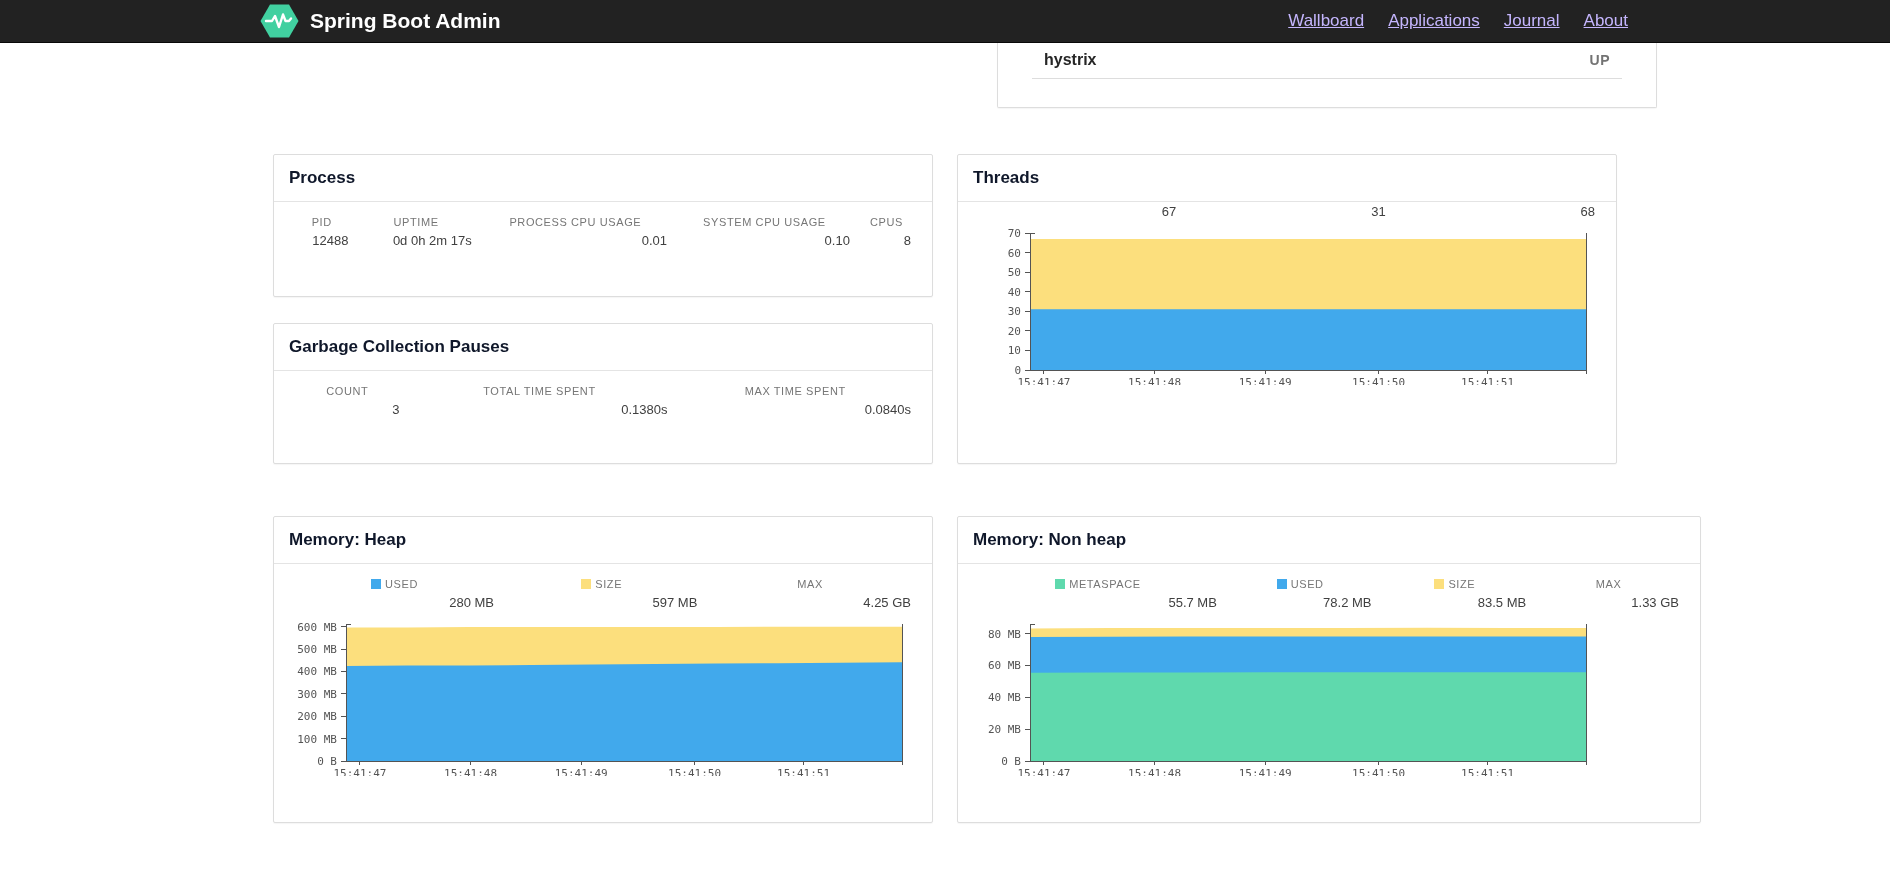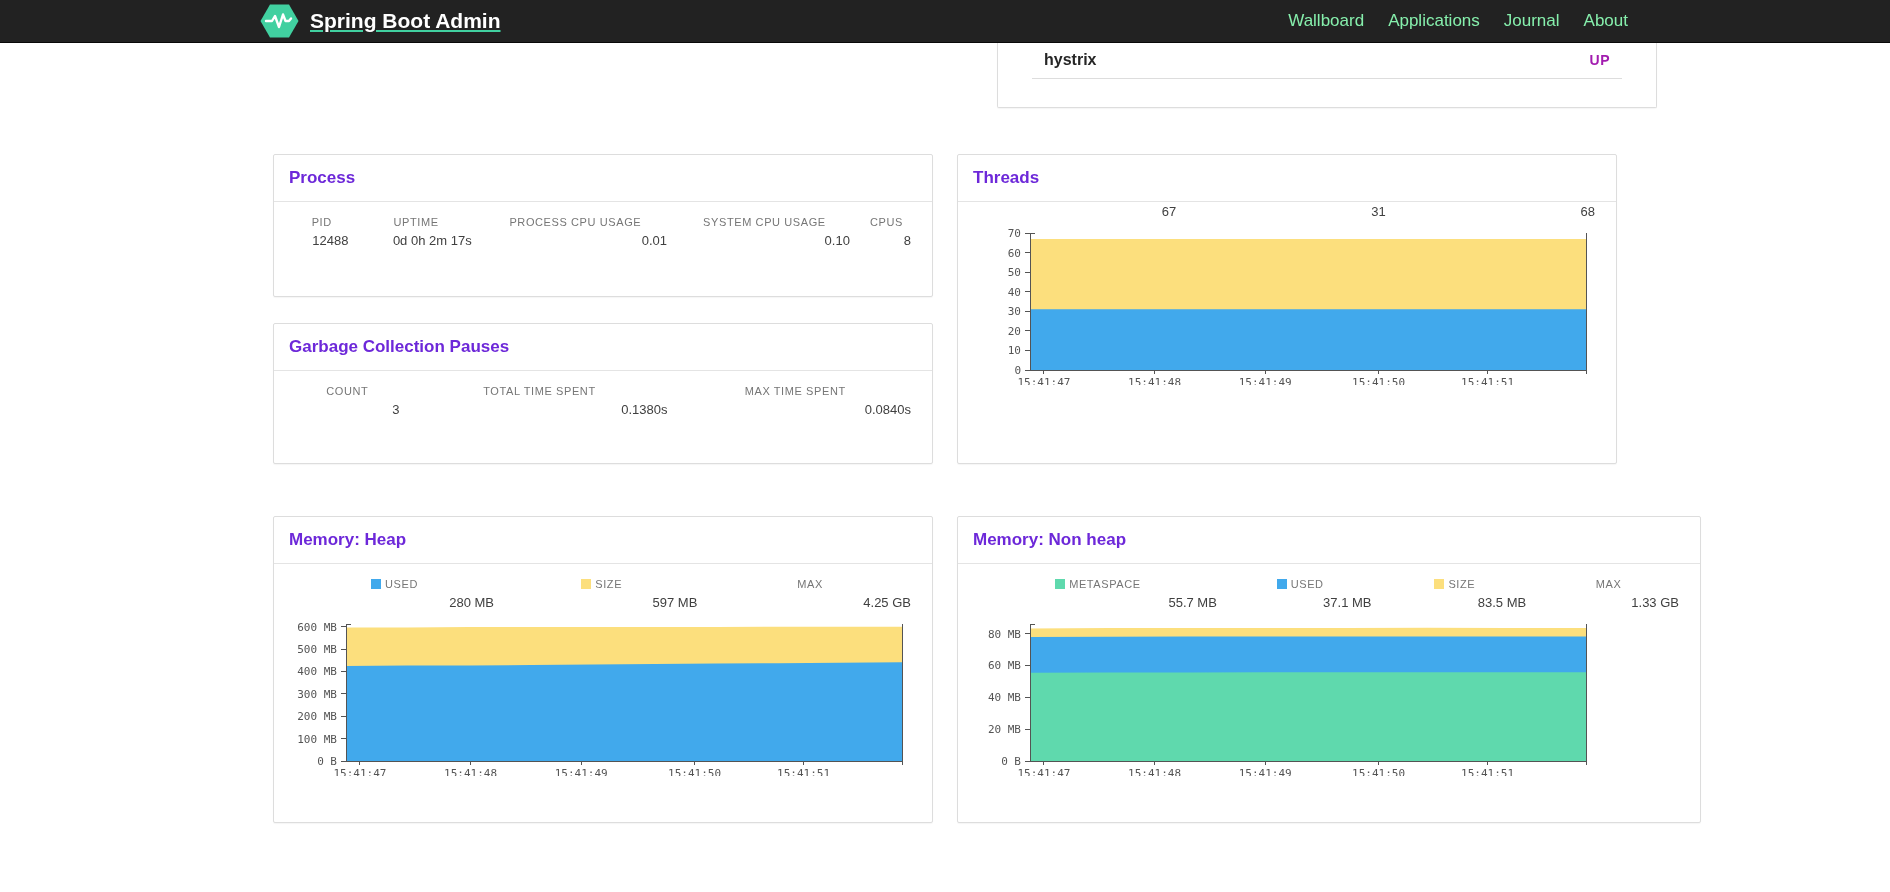--- a/index.html
+++ b/index.html
@@ -7,28 +7,28 @@
   body { font-family:"Liberation Sans", sans-serif; color:#333; }
   .page { width:1890px; height:892px; position:relative; overflow:hidden; background:#fff; }
 
   
   .navbar { height:43px; background:#222; border-bottom:1px solid #090909; }
   .nav-inner { width:1370px; height:100%; margin:0 auto; display:flex; align-items:center; }
   .brand { display:flex; align-items:center; gap:11px; cursor:pointer; }
   .brand-logo { width:39px; height:34px; display:inline-block; }
   .brand-text { font-size:21px; font-weight:bold; color:#fff; white-space:nowrap; }
   .nav-links { list-style:none; margin:0 0 0 auto; padding:0; display:flex; }
-  .nav-links li { padding:0 12px; font-size:17px; color:#86efac; cursor:pointer; }
+  .nav-links li { padding:0 12px; font-size:17px; color:#c4b5fd; cursor:pointer;text-decoration:underline; }
   .nav-links li:last-child { padding-right:2px; }
 
   
   .canvas { position:relative; width:1344px; margin:0 auto; height:849px; }
   .panel { position:absolute; background:#fff; border:1px solid #ddd; border-radius:2px;
            box-shadow:0 1px 1px rgba(0,0,0,.04); }
-  .panel-title { margin:0; padding:13px 15px; font-size:17px; font-weight:bold; color:#6d28d9;
+  .panel-title { margin:0; padding:13px 15px; font-size:17px; font-weight:bold; color:#0f172a;
                  border-bottom:1px solid #e4e4e4; }
   .panel-body { padding:0 15px 10px; }
 
   .pos-apps    { left:724px; top:0;     width:660px; height:65px;  border-top:none; border-radius:0 0 2px 2px; }
   .pos-process { left:0;     top:111px; width:660px; height:143px; }
   .pos-threads { left:684px; top:111px; width:660px; height:310px; }
   .pos-gc      { left:0;     top:280px; width:660px; height:141px; }
   .pos-heap    { left:0;     top:473px; width:660px; height:307px; }
   .pos-nonheap { left:684px; top:473px; width:744px; height:307px; }
 
@@ -49,42 +49,42 @@
   .chart { margin-top:2px; height:158px; }
   .chart text.tick { font-family:"DejaVu Sans Mono", monospace; font-size:11px; fill:#545454; }
 </style>
 </head>
 <body>
 
 <div class="page">
 
   <nav class="navbar">
     <div class="nav-inner">
-      <span class="brand" style="color: rgb(65, 208, 160); text-decoration: underline;">
+      <span class="brand" style="color: rgb(65, 208, 160);">
         <svg class="brand-logo" viewBox="0 0 39 34">
           <polygon points="10,0.5 29,0.5 38.5,17 29,33.5 10,33.5 0.5,17" fill="currentColor"></polygon>
           <polyline points="6,17 12,17 15,12 19,23 23,10.5 25.5,17 29,17 31,14.5" fill="none" stroke="#fff" stroke-width="2.4" stroke-linecap="round" stroke-linejoin="round"></polyline>
         </svg>
         <span class="brand-text">Spring Boot Admin</span>
       </span>
       <ul class="nav-links">
         <li>Wallboard</li>
         <li>Applications</li>
         <li>Journal</li>
         <li>About</li>
       </ul>
     </div>
   </nav>
 
   <div class="canvas">
 
     <section class="panel pos-apps">
       <div class="app-row">
         <span class="app-name">hystrix</span>
-        <span class="app-status" style="color: #a21caf;">UP</span>
+        <span class="app-status" style="color: #737373;">UP</span>
       </div>
     </section>
 
     <section class="panel pos-process">
       <h2 class="panel-title">Process</h2>
       <div class="panel-body">
         <table class="metrics">
           <tbody>
               <tr>
             <th>PID</th>
@@ -234,21 +234,21 @@
         <table class="metrics">
           <tbody>
               <tr>
             <th><span class="sw" style="background: rgb(95, 217, 173);"></span><span>METASPACE</span></th>
             <th><span class="sw" style="background: rgb(65, 169, 236);"></span><span>USED</span></th>
             <th><span class="sw" style="background: rgb(252, 223, 125);"></span><span>SIZE</span></th>
             <th><span>MAX</span></th>
           </tr>
           <tr>
             <td>55.7 MB</td>
-            <td>37.1 MB</td>
+            <td>78.2 MB</td>
             <td>83.5 MB</td>
             <td>1.33 GB</td>
           </tr>
         </tbody>
           </table>
         <div class="chart"><svg width="630" height="158">
               <polygon points="57,143 57.0,10.5 136.4,10.1 215.9,10.0 295.3,10.1 374.7,10.0 454.1,9.8 533.6,10.0 613.0,10.0 613,143" fill="#fcdf7d"></polygon>
               <polygon points="57,143 57.0,19.1 136.4,18.7 215.9,18.6 295.3,18.4 374.7,18.6 454.1,18.4 533.6,18.4 613.0,18.4 613,143" fill="#41a9ec"></polygon>
               <polygon points="57,143 57.0,54.7 136.4,54.6 215.9,54.4 295.3,54.3 374.7,54.3 454.1,54.3 533.6,54.3 613.0,54.3 613,143" fill="#5fd9ad"></polygon>
               <line x1="57" y1="6" x2="57" y2="143" stroke="#545454" shape-rendering="crispEdges"></line>

